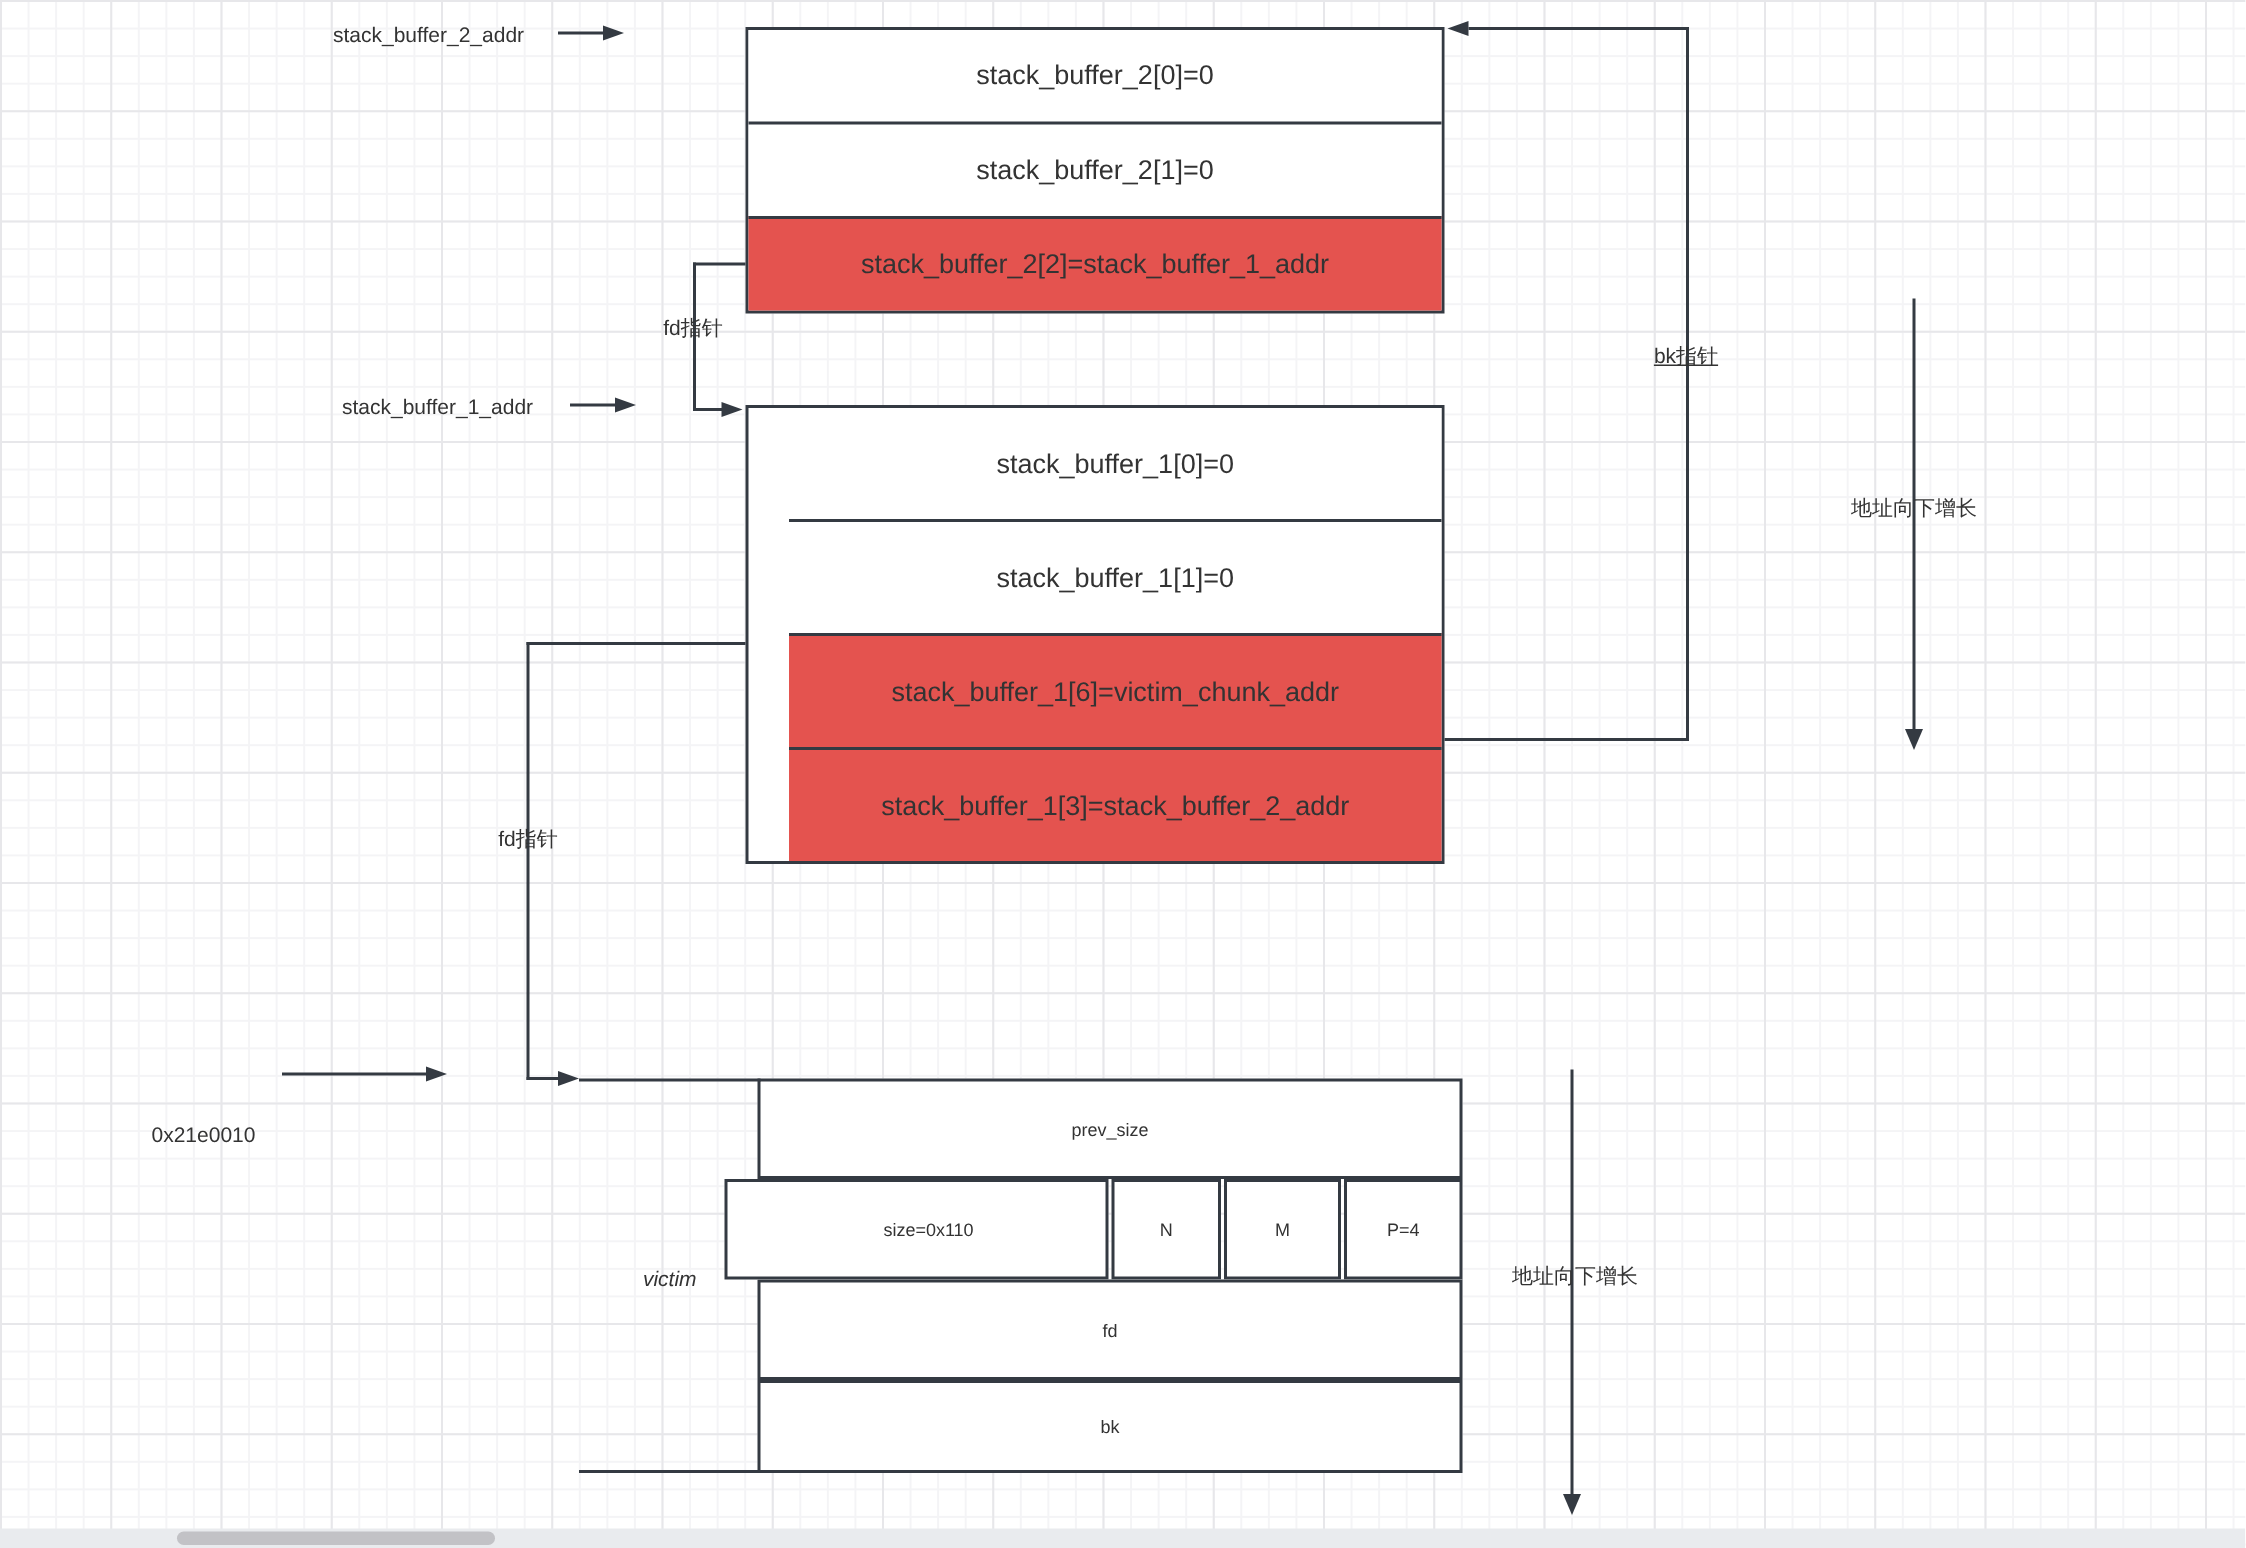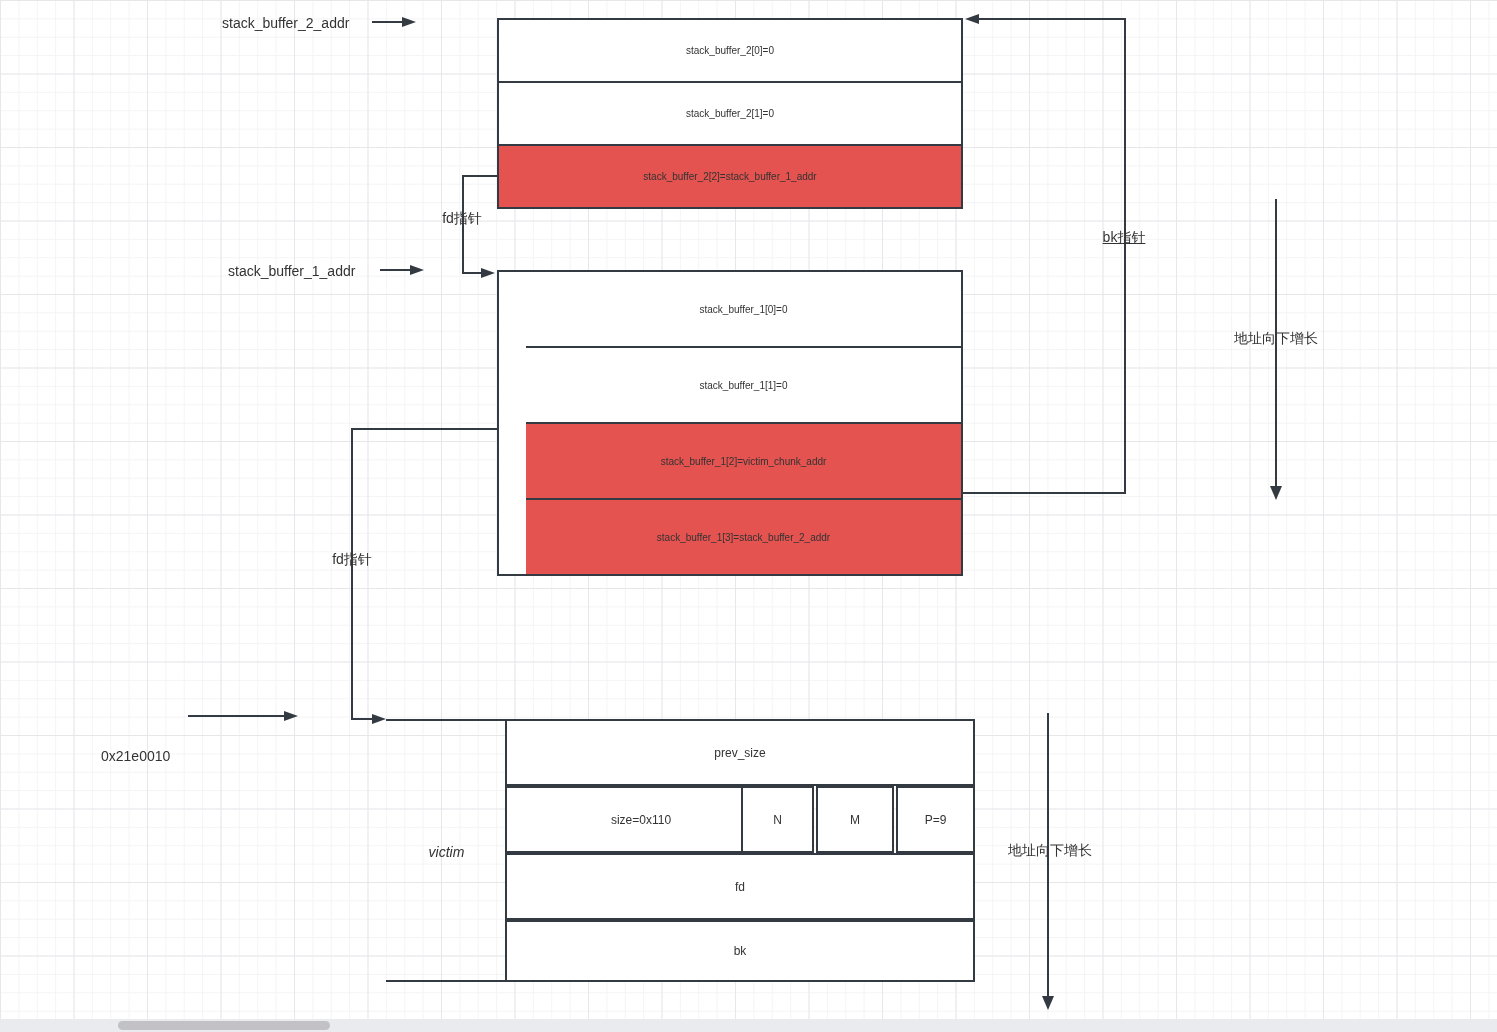--- a/index.html
+++ b/index.html
@@ -12,21 +12,21 @@
       linear-gradient(to right,#f4f4f6 1px,transparent 1px),
       linear-gradient(to bottom,#f4f4f6 1px,transparent 1px);
     background-size:73.5px 73.5px,73.5px 73.5px,18.375px 18.375px,18.375px 18.375px;
   }
   .lbl{position:absolute;font-size:14px;color:#333;white-space:nowrap;line-height:16px;}
   .ctr{text-align:center;}
   
   .tbl{position:absolute;left:497px;width:466px;border:2px solid #343a42;background:#fff;
        box-sizing:border-box;display:flex;flex-direction:column;}
   .tbl .row{flex:1;display:flex;align-items:center;justify-content:center;
-            font-size:10px;color:#333;background:#fff;}
+            font-size:18px;color:#333;background:#fff;}
   .tbl .row + .row{border-top:2px solid #343a42;}
   .tbl .row.hl{background:#e4534f;}
   
   .vcell{position:absolute;border:2px solid #343a42;background:#fff;box-sizing:border-box;
          display:flex;align-items:center;justify-content:center;font-size:12px;color:#333;}
   
   .seg{position:absolute;background:#343a42;}
   .ar-r{position:absolute;width:0;height:0;border-top:5px solid transparent;
         border-bottom:5px solid transparent;border-left:14px solid #343a42;}
   .ar-l{position:absolute;width:0;height:0;border-top:5px solid transparent;
@@ -45,29 +45,29 @@
 
   <div class="tbl" style="top:18px;height:191px;">
     <div class="row">stack_buffer_2[0]=0</div>
     <div class="row">stack_buffer_2[1]=0</div>
     <div class="row hl">stack_buffer_2[2]=stack_buffer_1_addr</div>
   </div>
 
   <div class="tbl" style="top:270px;height:306px;padding-left:27px;">
     <div class="row">stack_buffer_1[0]=0</div>
     <div class="row">stack_buffer_1[1]=0</div>
-    <div class="row hl">stack_buffer_1[2]=victim_chunk_addr</div>
+    <div class="row hl">stack_buffer_1[6]=victim_chunk_addr</div>
     <div class="row hl">stack_buffer_1[3]=stack_buffer_2_addr</div>
   </div>
 
   <div class="vcell" style="left:505px;top:719px;width:470px;height:67px;">prev_size</div>
-  <div class="vcell" style="left:505px;top:786px;width:256px;height:67px;padding-left:16px;">size=0x110</div>
+  <div class="vcell" style="left:483px;top:786px;width:256px;height:67px;padding-left:16px;">size=0x110</div>
   <div class="vcell" style="left:741px;top:786px;width:73px;height:67px;">N</div>
   <div class="vcell" style="left:816px;top:786px;width:78px;height:67px;">M</div>
-  <div class="vcell" style="left:896px;top:786px;width:79px;height:67px;">P=9</div>
+  <div class="vcell" style="left:896px;top:786px;width:79px;height:67px;">P=4</div>
   <div class="vcell" style="left:505px;top:853px;width:470px;height:67px;">fd</div>
   <div class="vcell" style="left:505px;top:920px;width:470px;height:62px;">bk</div>
 
   <div class="seg" style="left:386px;top:719px;width:121px;height:2px;"></div>
   <div class="seg" style="left:386px;top:980px;width:121px;height:2px;"></div>
   <div class="lbl ctr" style="left:386px;top:844px;width:121px;font-style:italic;">victim</div>
 
   <div class="lbl" style="left:222px;top:15px;">stack_buffer_2_addr</div>
   <div class="seg" style="left:372px;top:21px;width:31px;height:2px;"></div>
   <div class="ar-r" style="left:402px;top:17px;"></div>

